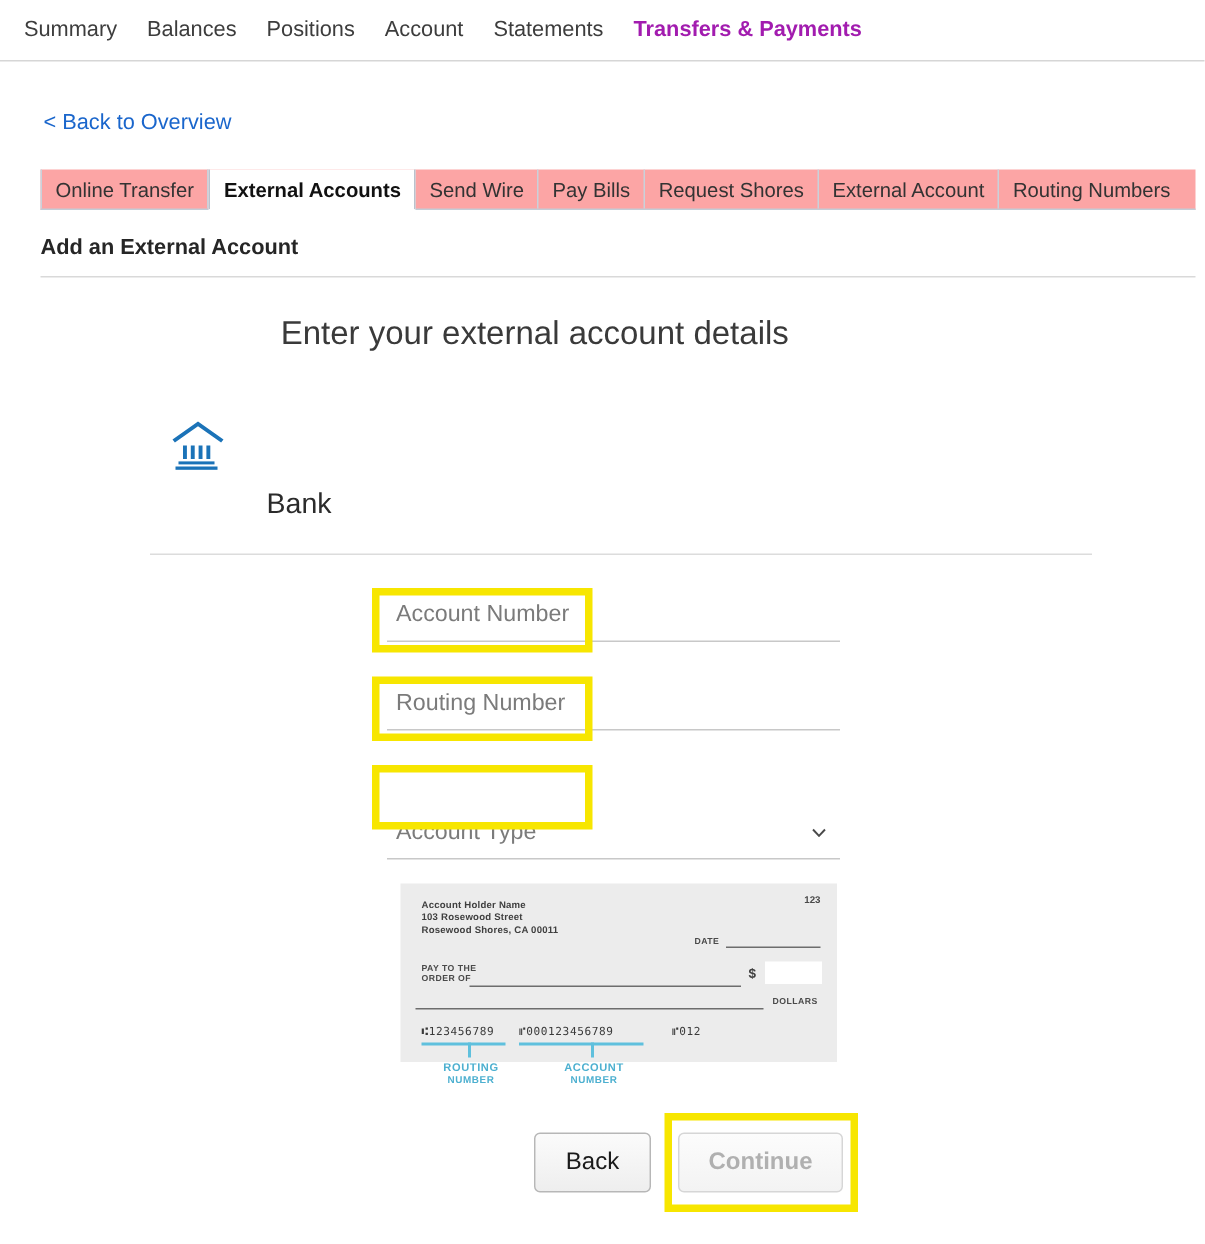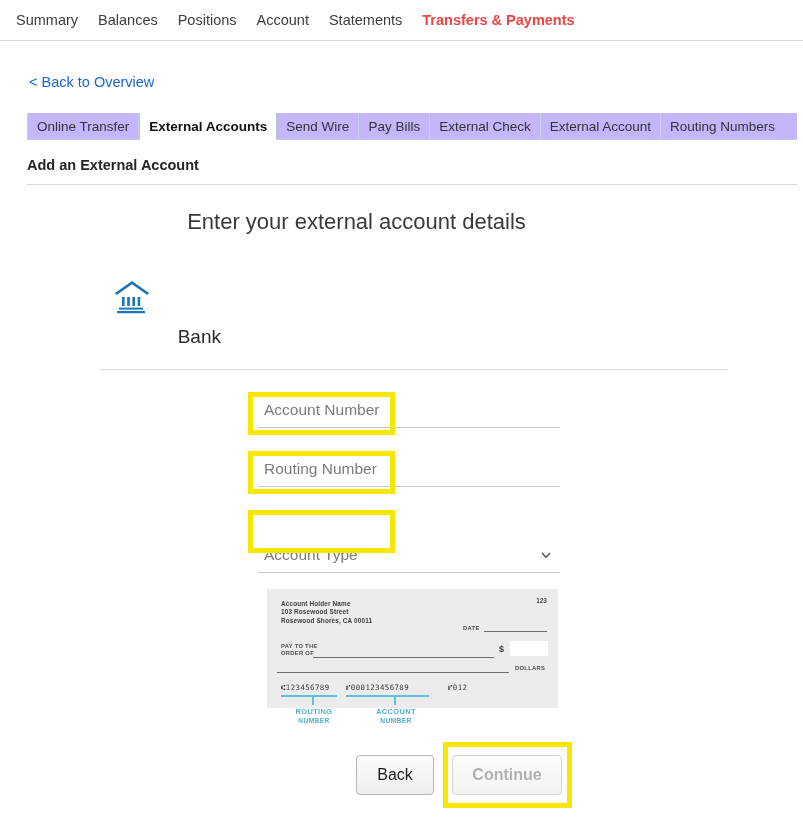--- a/index.html
+++ b/index.html
@@ -21,36 +21,36 @@
     padding-left: 6px;
   }
   .topnav-item {
     font-size: 14.5px;
     color: #3d3d3d;
     padding: 0 10px;
     line-height: 40px;
     white-space: nowrap;
     cursor: pointer;
   }
-  .topnav-item.active { font-weight: bold; color: #ef4444; }
+  .topnav-item.active { font-weight: bold; color: #a21caf; }
 
   
   .back-link {
     position: absolute; left: 29px; top: 74px;
     font-size: 14.5px;
     color: #1a66cc;
     cursor: pointer;
     white-space: nowrap;
   }
 
   
   .tabstrip {
     position: absolute; left: 27px; top: 113px;
     width: 770px; height: 27px;
-    background: #c4b5fd;
+    background: #fca5a5;
     border-bottom: 1px solid #c3ccd6;
     display: flex; align-items: stretch;
   }
   .tab {
     font-size: 13.5px;
     color: #333;
     padding: 0 9px;
     display: flex; align-items: center;
     white-space: nowrap;
     cursor: pointer;
@@ -236,21 +236,21 @@
   <div class="topnav-item active">Transfers &amp; Payments</div>
 </div>
 
 <div class="back-link">&lt; Back to Overview</div>
 
 <div class="tabstrip">
   <div class="tab">Online Transfer</div>
   <div class="tab active">External Accounts</div>
   <div class="tab">Send Wire</div>
   <div class="tab">Pay Bills</div>
-  <div class="tab">External Check</div>
+  <div class="tab">Request Shores</div>
   <div class="tab">External Account</div>
   <div class="tab plain">Routing Numbers</div>
 </div>
 
 <div class="section-title">Add an External Account</div>
 <div class="section-rule"></div>
 
 <div class="page-heading">Enter your external account details</div>
 
 <div class="bank-block">

